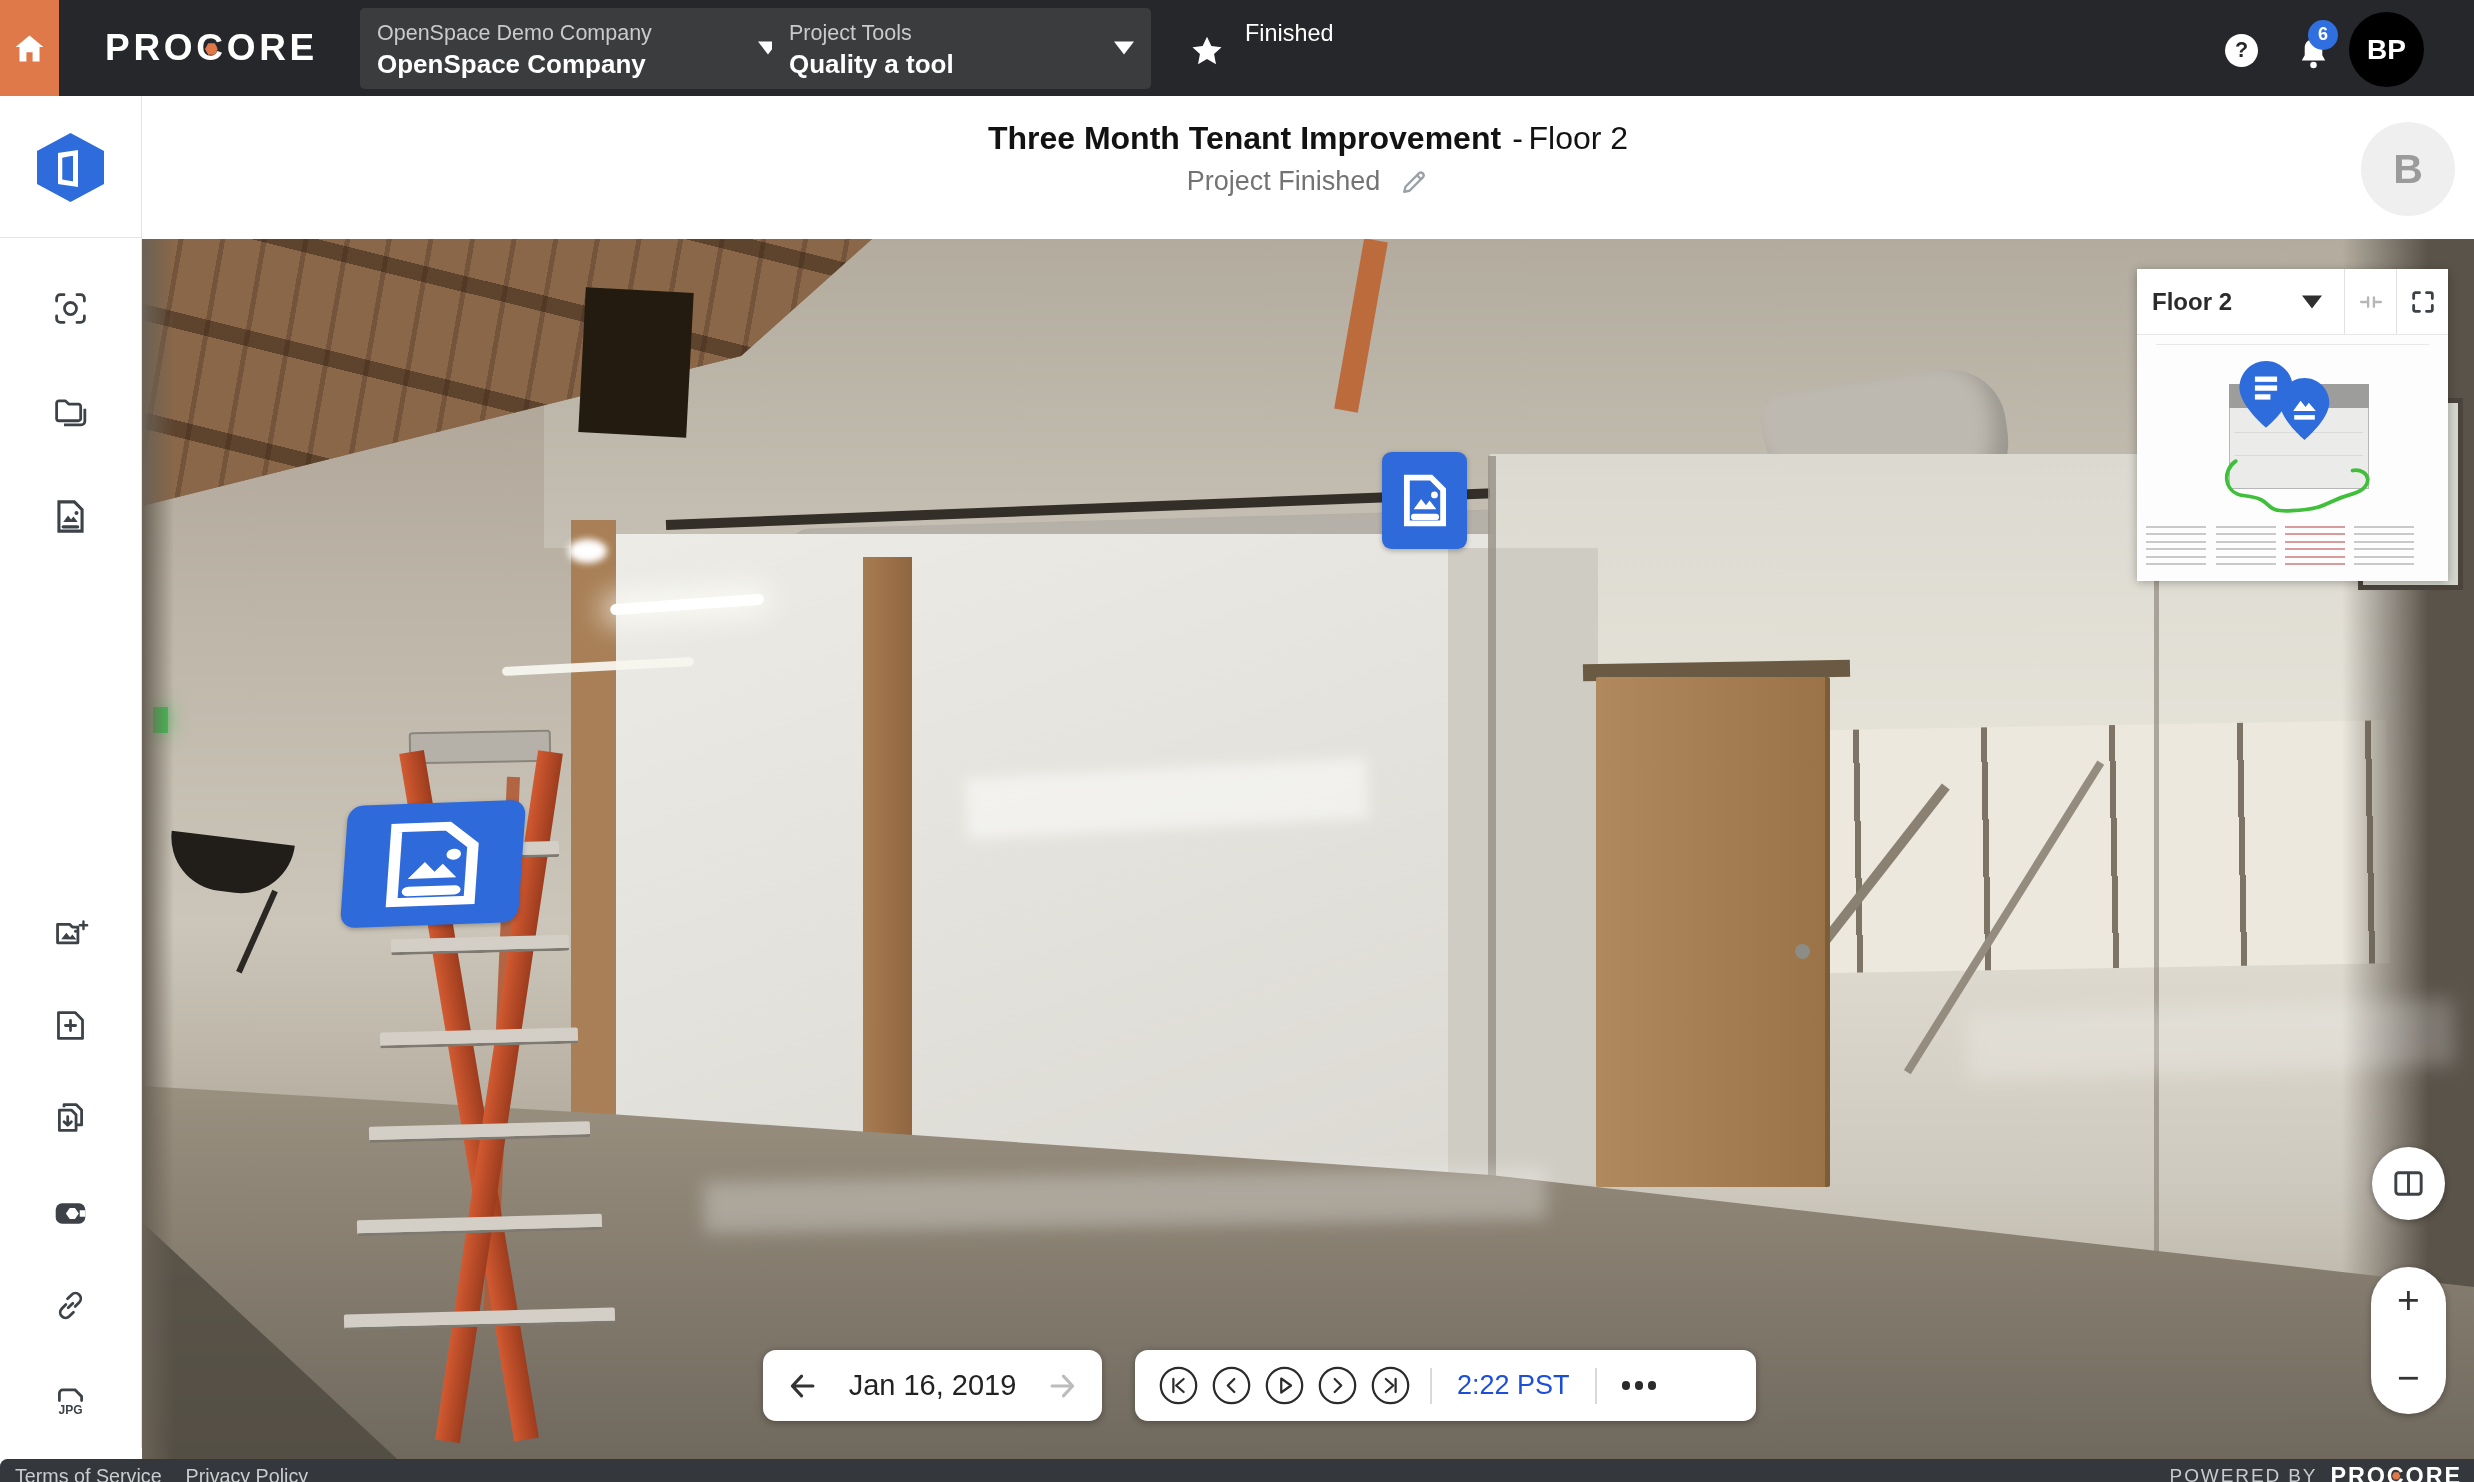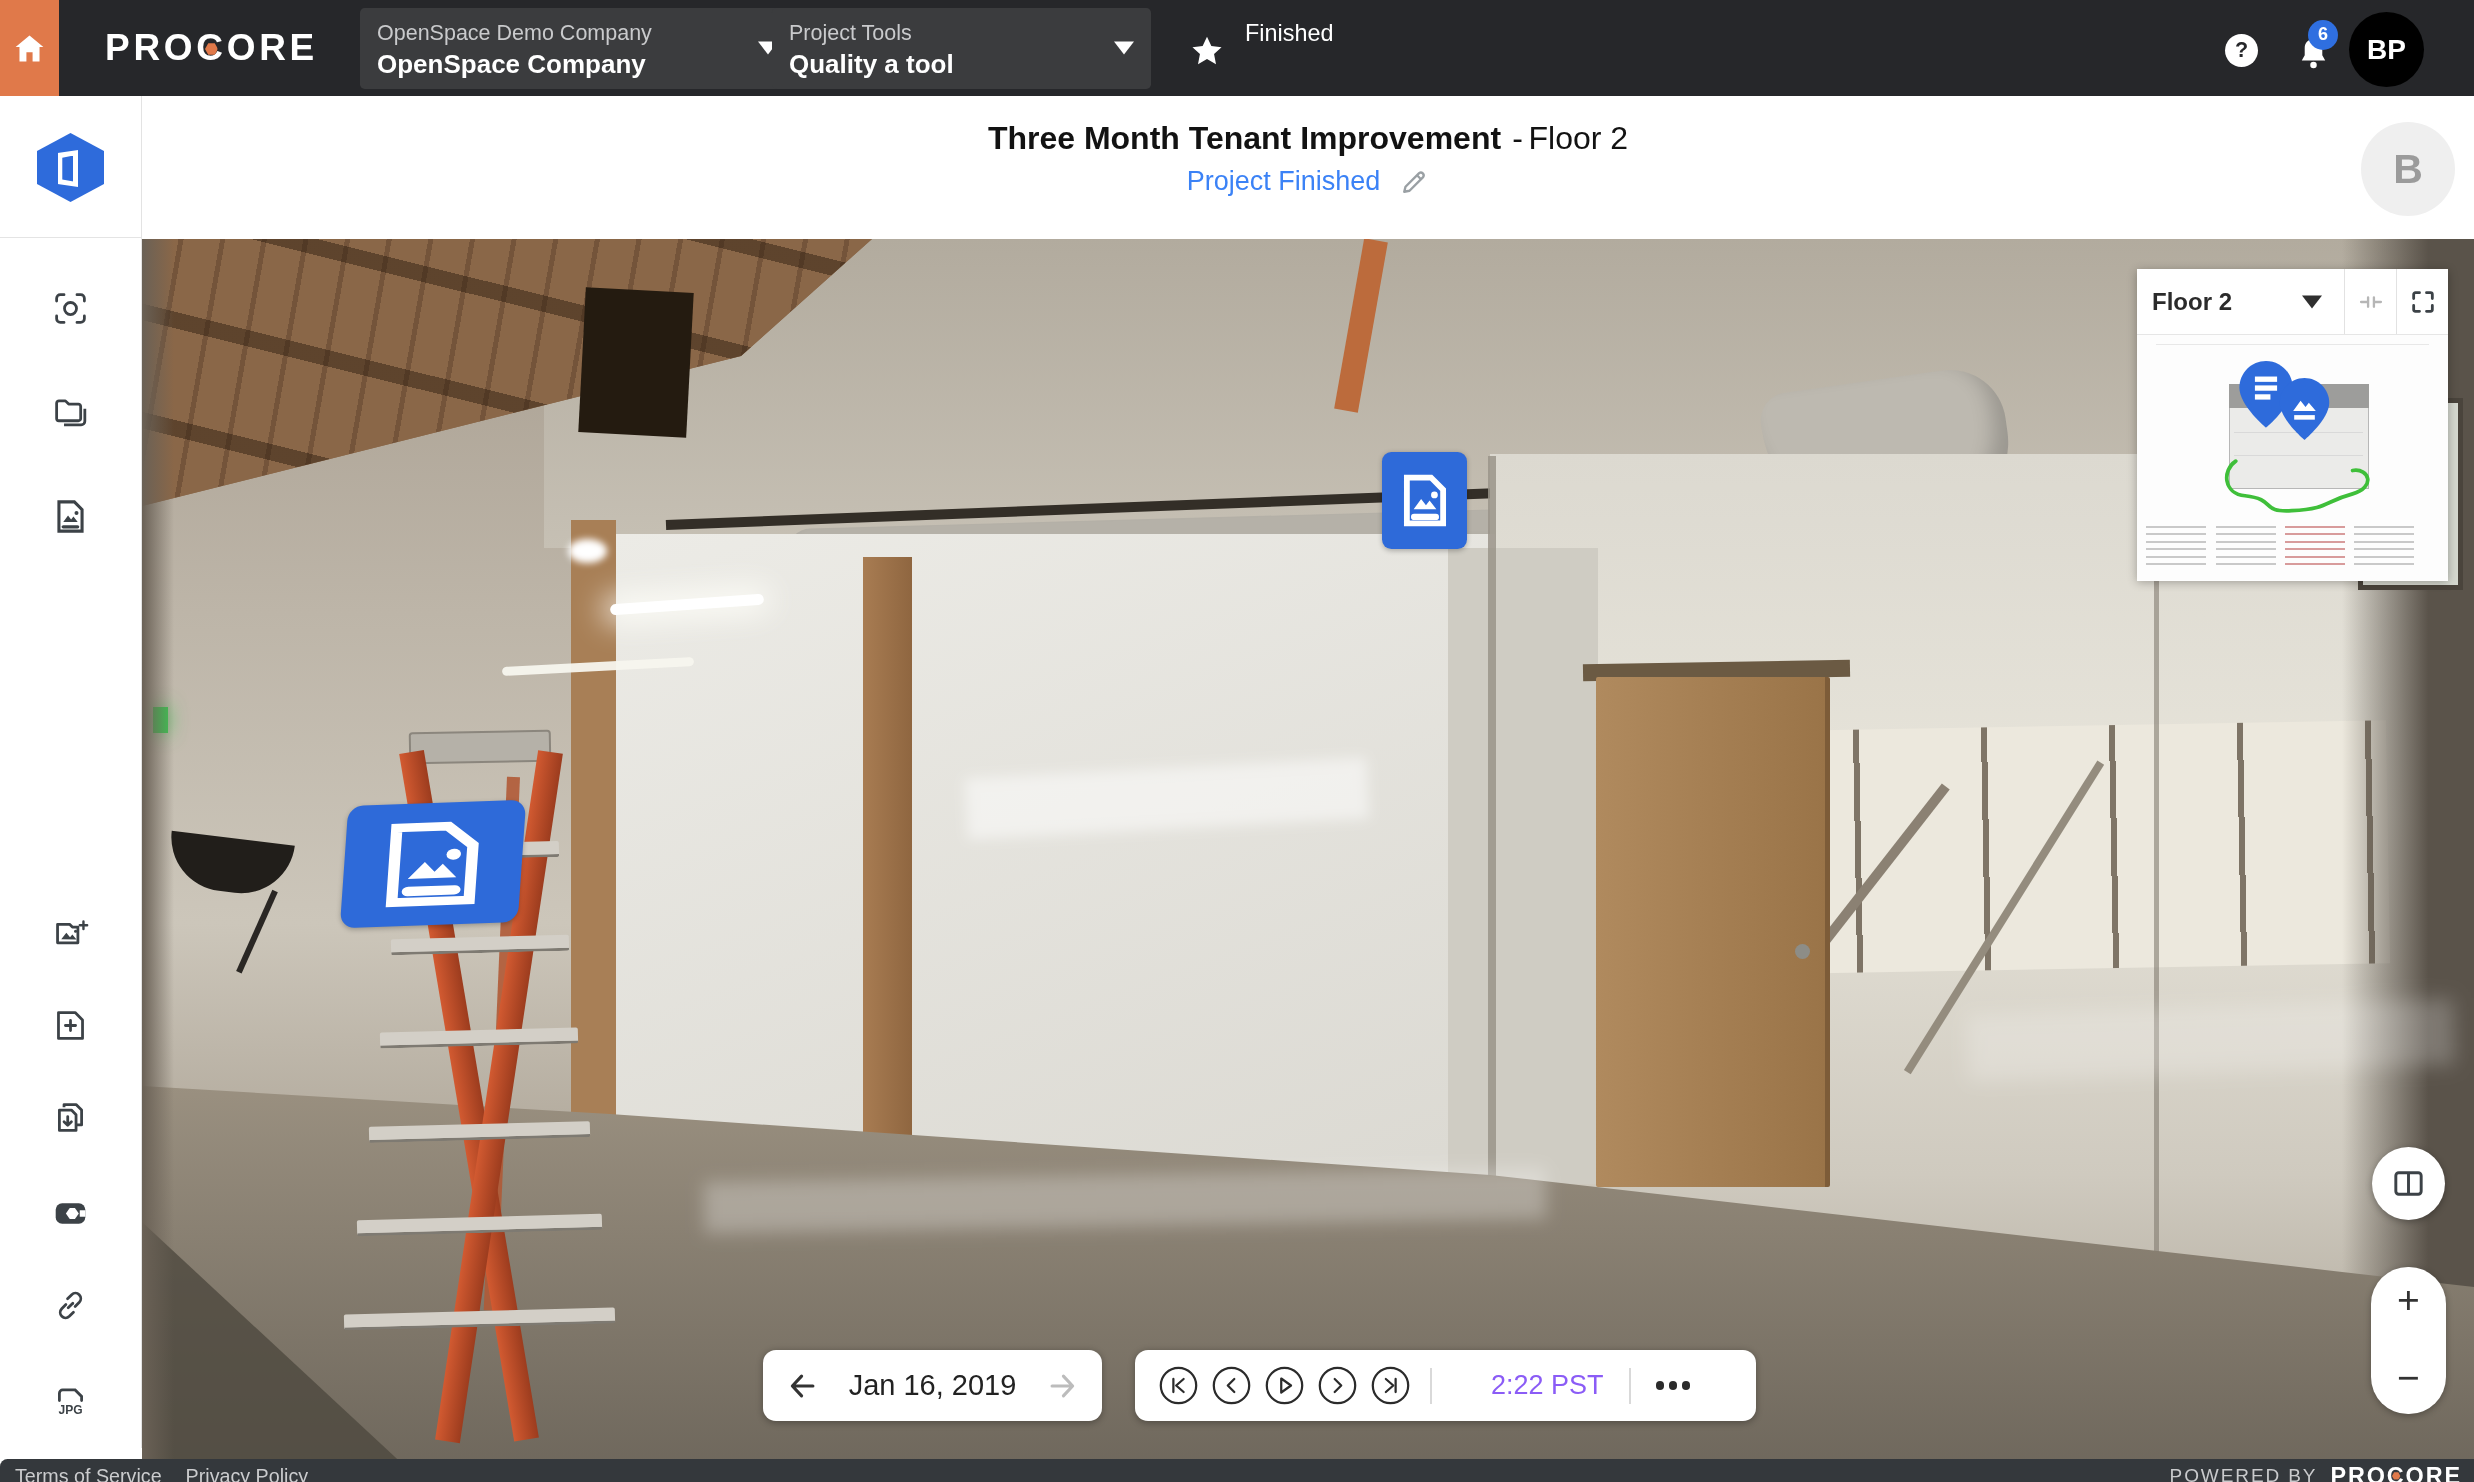--- a/index.html
+++ b/index.html
@@ -23,21 +23,21 @@
   .help-btn { left:2225px; top:34px; width:33px; height:33px; border-radius:50%; background:#fff; color:#26272a; display:flex; align-items:center; justify-content:center; font-size:21.5px; font-weight:bold; cursor:pointer; position:absolute; }
   .bell { left:2295px; top:35px; position:absolute; cursor:pointer; }
   .badge { left:2308px; top:19.7px; width:30px; height:30px; border-radius:50%; background:#2f6fe0; color:#fff; font-size:18px; font-weight:bold; display:flex; align-items:center; justify-content:center; position:absolute; cursor:pointer; }
   .avatar-bp { left:2349px; top:12px; width:75px; height:75px; border-radius:50%; background:#000; color:#fff; font-size:28px; font-weight:bold; display:flex; align-items:center; justify-content:center; position:absolute; cursor:pointer; }
 
   
   .titlebar { left:142px; top:96px; width:2332px; height:142px; background:#fff; z-index:40; }
   .title-line { margin-top:24px; text-align:center; font-size:32px; color:#121212; }
   .title-line .t-bold { font-weight:bold; }
   .title-line .t-sep { margin:0 5.6px 0 11.2px; }
-  .subtitle-line { margin-top:9.4px; display:flex; justify-content:center; align-items:center; gap:19px; font-size:27px; color:#3b82f6; }
+  .subtitle-line { margin-top:9.4px; display:flex; justify-content:center; align-items:center; gap:19px; font-size:27px; color:#737373; }
   .avatar-b { left:2361px; top:122px; width:94px; height:94px; border-radius:50%; background:#efefef; color:#9b9b9b; font-size:41px; font-weight:bold; display:flex; align-items:center; justify-content:center; position:absolute; z-index:45; }
 
   
   .leftcol { left:0; top:96px; width:142px; height:1352px; background:#fff; border-right:0.9px solid #e3e3e3; z-index:50; }
   .logo-cell { width:100%; height:142px; border-bottom:0.9px solid #e4e4e4; position:relative; }
   .os-hex { position:absolute; left:37px; top:135px; width:67px; height:69px; background:#2e6bdb; clip-path:polygon(50% 0,100% 26%,100% 74%,50% 100%,0 74%,0 26%); }
   .os-door { position:absolute; left:20.6px; top:17px; width:20.6px; height:37px; background:#fff; clip-path:polygon(0 8%,100% 0,100% 100%,0 92%); }
   .os-door-in { position:absolute; left:4.7px; top:5.6px; width:11.2px; height:26px; background:#2e6bdb; clip-path:polygon(0 8%,100% 0,100% 100%,0 92%); }
   .side-ic { position:absolute; left:52px; width:37px; height:37px; cursor:pointer; }
 
@@ -60,21 +60,21 @@
   
   .split-btn { left:2230px; top:908px; width:73px; height:73px; border-radius:50%; background:#fff; box-shadow:0 1.9px 7.5px rgba(0,0,0,.3); display:flex; align-items:center; justify-content:center; cursor:pointer; z-index:30; position:absolute; }
   .zoom-pill { left:2229px; top:1028px; width:75px; height:147px; border-radius:37px; background:#fff; box-shadow:0 1.9px 7.5px rgba(0,0,0,.3); display:flex; flex-direction:column; align-items:center; justify-content:space-between; padding:13px 0 17px; z-index:30; position:absolute; }
   .zoom-pill span { font-size:39px; color:#333; line-height:1; cursor:pointer; }
 
   .date-pill { left:621px; top:1111px; width:339px; height:71px; border-radius:13px; background:#fff; box-shadow:0 1.9px 7.5px rgba(0,0,0,.3); display:flex; align-items:center; justify-content:space-between; padding:0 22.5px; z-index:30; position:absolute; }
   .date-text { font-size:29px; color:#222; }
   .play-pill { left:993px; top:1111px; width:621px; height:71px; border-radius:13px; background:#fff; box-shadow:0 1.9px 7.5px rgba(0,0,0,.3); display:flex; align-items:center; padding:0 22.5px; gap:12px; z-index:30; position:absolute; }
   .pb-btn { width:41px; height:41px; cursor:pointer; }
   .pp-div { width:1.9px; height:36px; background:#d9d9d9; margin:0 7.5px; }
-  .time-text { font-size:27px; color:#8b5cf6; padding:0 5.6px; white-space:nowrap;margin-left:34px; }
+  .time-text { font-size:27px; color:#1d4ed8; padding:0 5.6px; white-space:nowrap; }
   .dots { display:flex; gap:4.7px; margin-left:5.6px; cursor:pointer; }
   .dots i { width:8.4px; height:8.4px; border-radius:50%; background:#2b2b2b; }
 
   
   .footer { left:0; top:1449px; width:2475px; height:34px; background:#34383c; z-index:70; display:flex; align-items:center; justify-content:space-between; padding:0 13px 0 15px; border-radius:7.5px 0 0 0;margin-top:10px; }
   .foot-left { display:flex; gap:24px; }
   .foot-left span { font-size:19.7px; color:#cbccce; cursor:pointer; }
   .foot-right { display:flex; align-items:center; gap:13px; }
   .powered { font-size:19px; color:#c9cacc; letter-spacing:1.9px; }
   .foot-logo { position:relative; font-size:23.4px; font-weight:800; letter-spacing:1.9px; color:#fff; }

